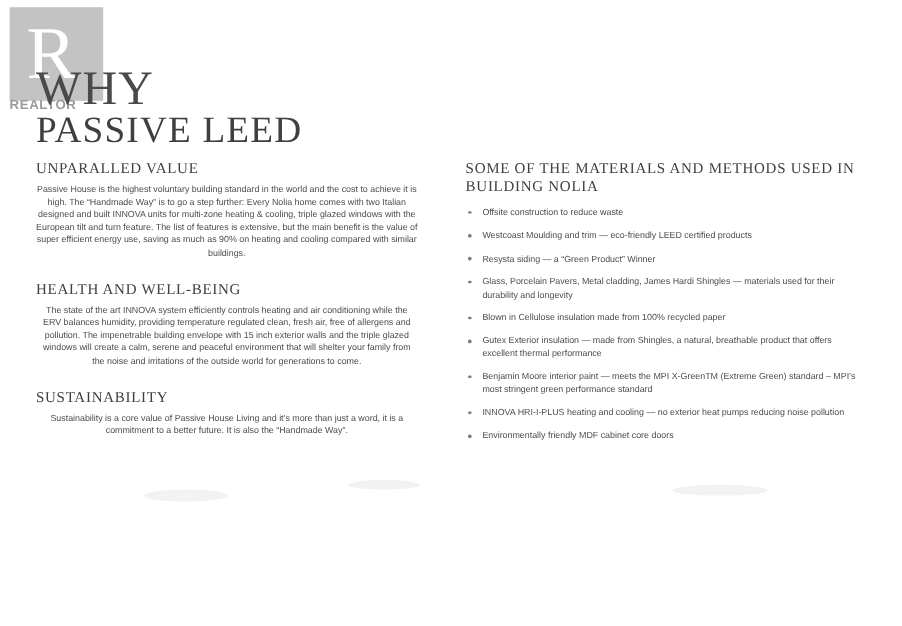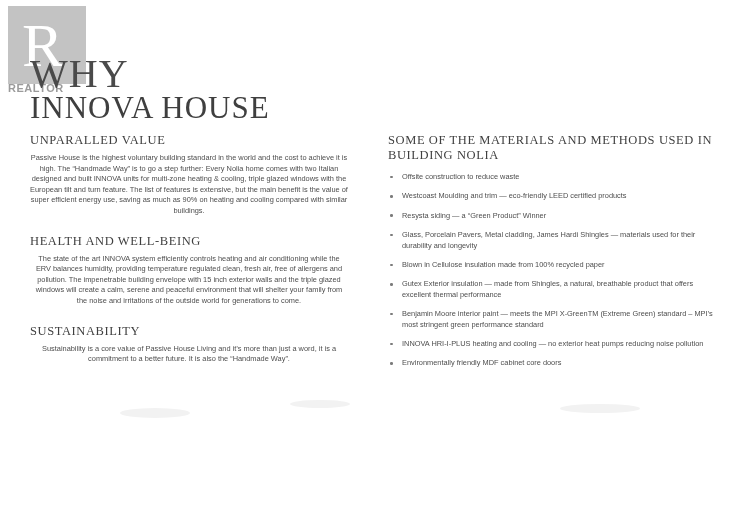--- a/index.html
+++ b/index.html
@@ -156,21 +156,21 @@
 <div class="page">
 
   <div class="watermark">
     <div class="wm-box"></div>
     <div class="wm-r">R</div>
     <div class="wm-text">REALTOR</div>
   </div>
 
   <div class="headline">
     <div class="line1">WHY</div>
-    <div class="line2">INNOVA HOUSE</div>
+    <div class="line2">PASSIVE LEED</div>
   </div>
 
   <div class="col-left">
 
     <div class="sec">
       <h2 class="sec-title">UNPARALLED VALUE</h2>
       <p class="body">Passive House is the highest voluntary building standard in the world and the cost to achieve it is high. The “Handmade Way” is to go a step further: Every Nolia home comes with two Italian designed and built INNOVA units for multi-zone heating &amp; cooling, triple glazed windows with the European tilt and turn feature. The list of features is extensive, but the main benefit is the value of super efficient energy use, saving as much as 90% on heating and cooling compared with similar buildings.</p>
     </div>
 
     <div class="sec">

